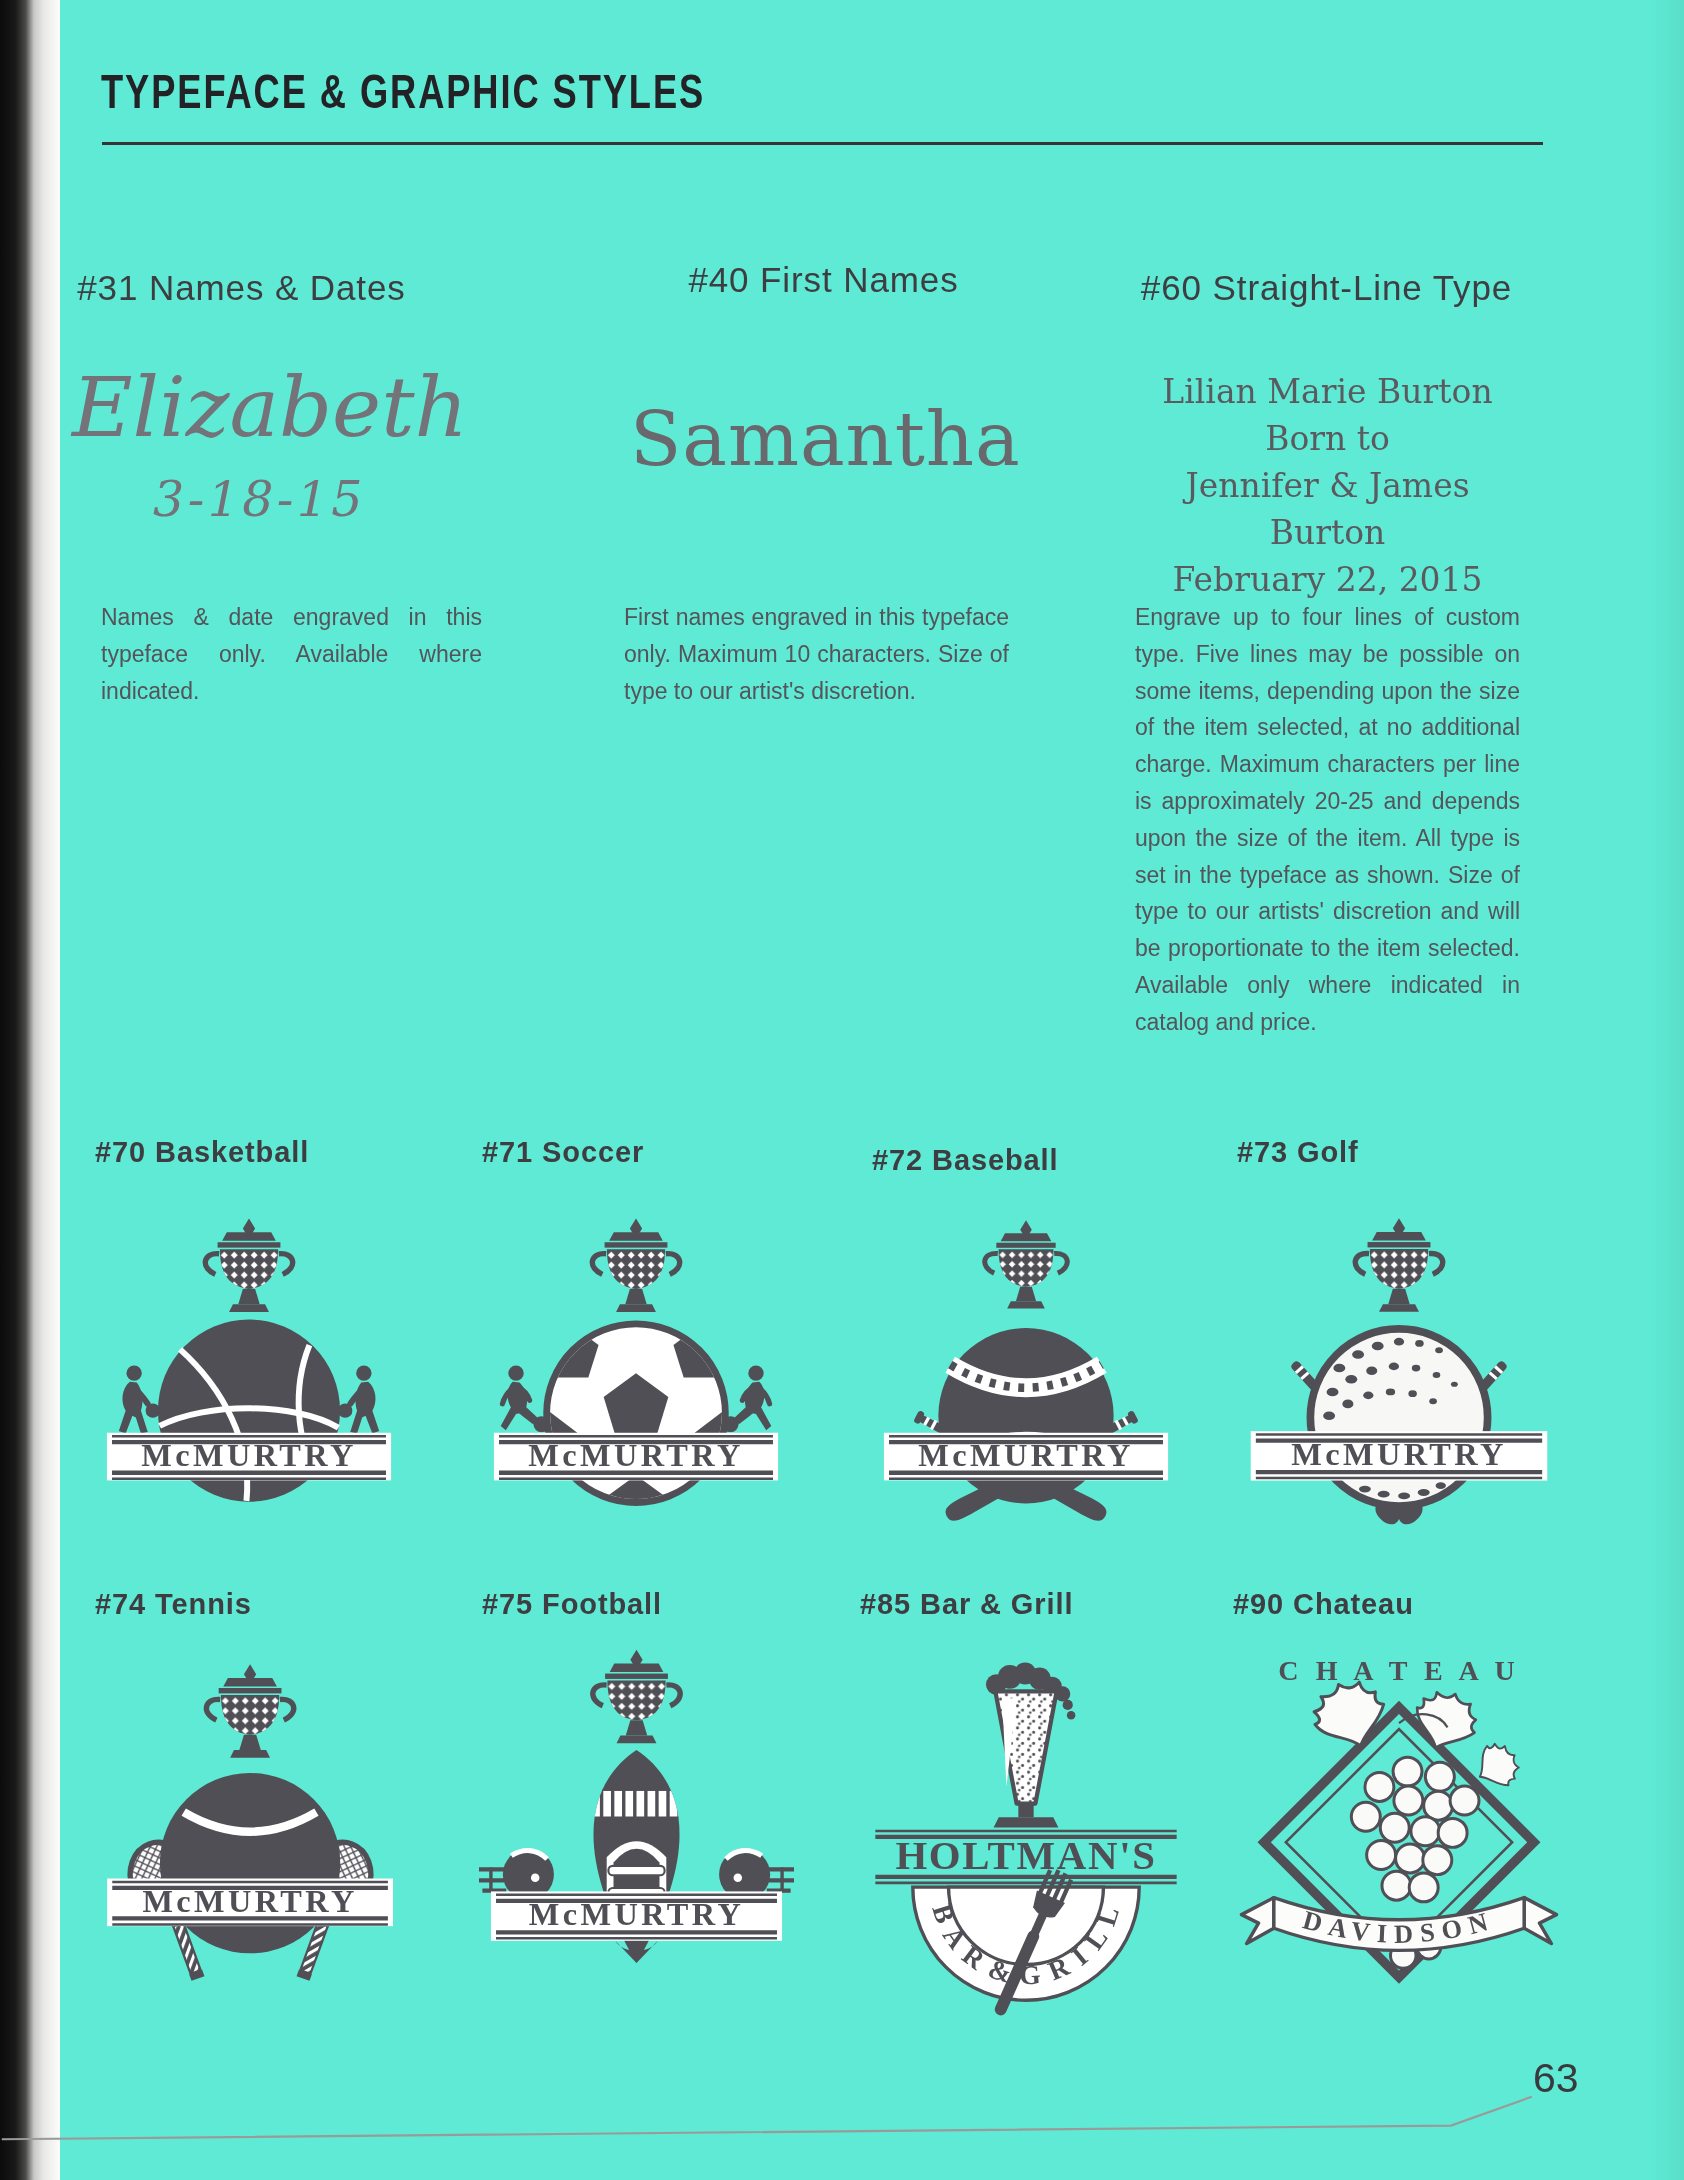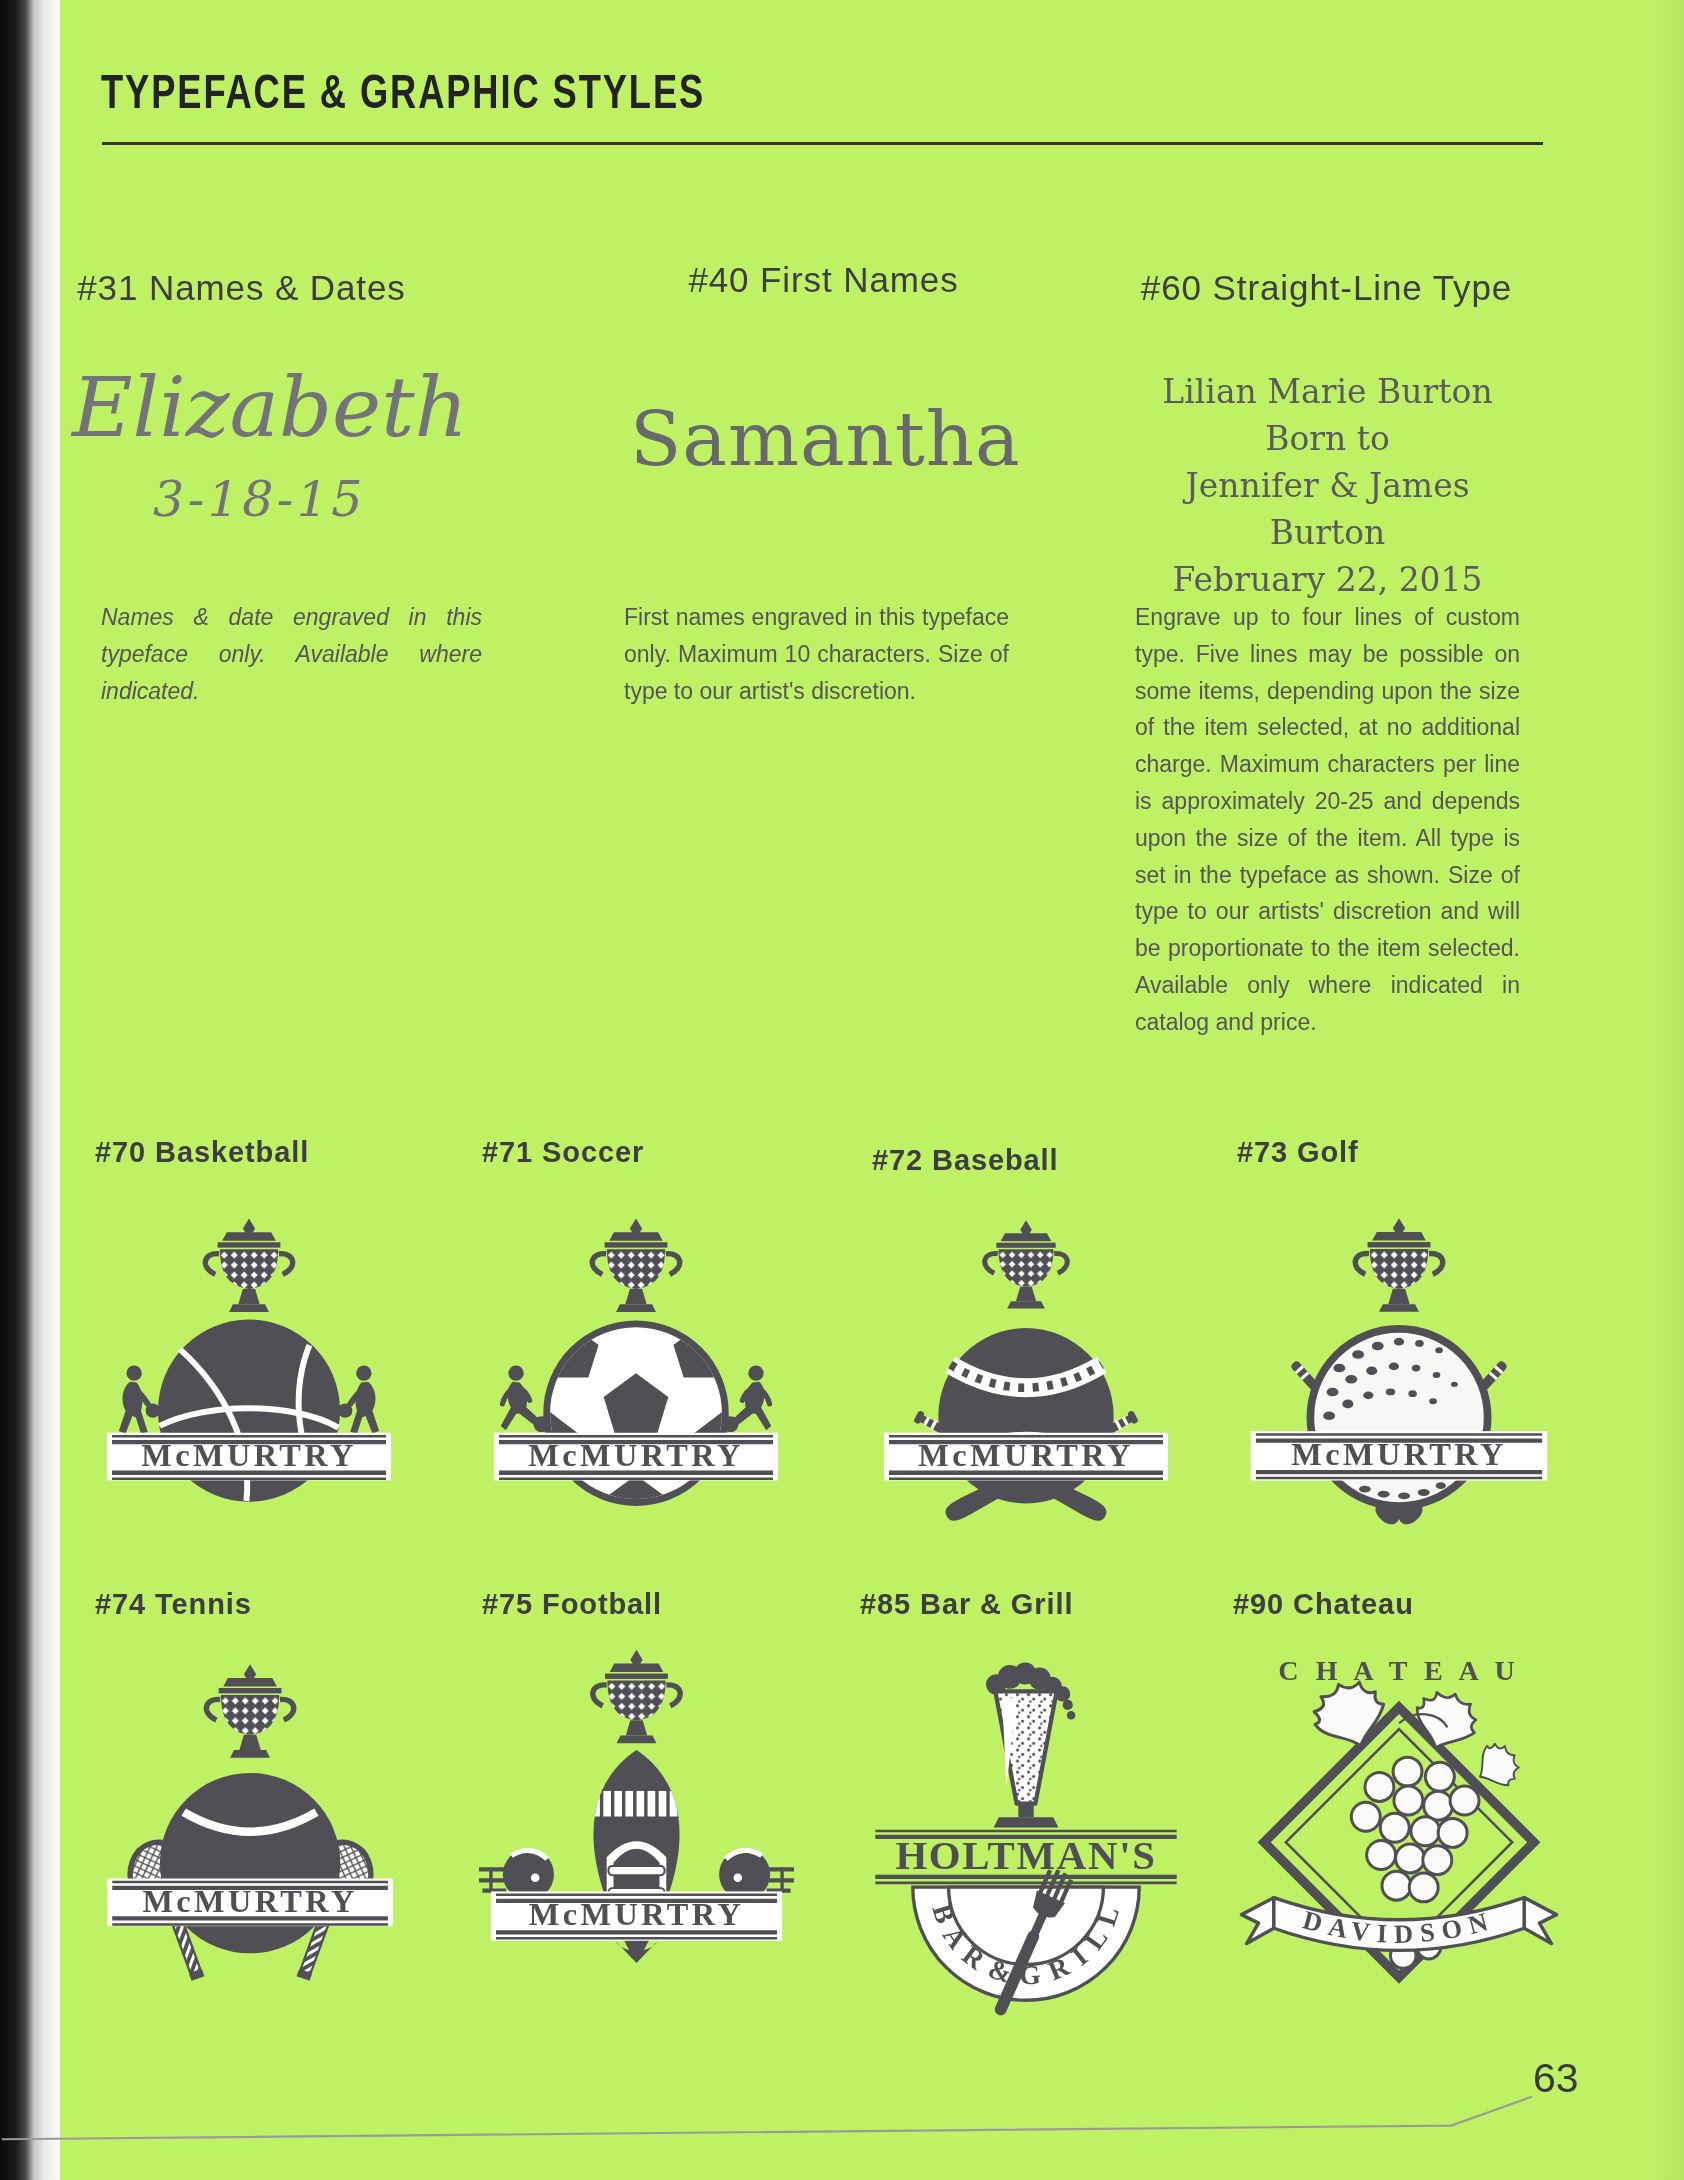--- a/index.html
+++ b/index.html
@@ -1,16 +1,16 @@
 <!DOCTYPE html>
 <html style="font-size:13.6px"><head>
 <meta charset="utf-8">
 <style>
   html,body{margin:0;padding:0;background:#888;}
-  #page{position:relative;width:1684px;height:2181px;background:#bef264;overflow:hidden;
+  #page{position:relative;width:1684px;height:2181px;background:#5eead4;overflow:hidden;
         font-family:"Liberation Sans",sans-serif;}
   
   .scan-left{position:absolute;left:0;top:0;bottom:0;width:60px;
     background:linear-gradient(90deg,#0b0b0b 0px,#191919 15.3px,#4a4a48 25.6px,#c8c8c6 34px,#e9e9e7 44px,#fdfdfc 60px);}
   .scan-right{position:absolute;right:0;top:0;bottom:0;width:34px;
     background:linear-gradient(90deg,rgba(0,0,0,0) 0,rgba(0,0,0,0.05) 100%);}
   
   .title{position:absolute;left:101px;top:63px;font-weight:bold;font-size:49px;color:#232327;
     letter-spacing:2.6px;transform:scaleX(0.74);transform-origin:left top;white-space:nowrap;}
   .title-rule{position:absolute;left:102px;top:142px;width:1441px;height:3.4px;background:#353538;}
@@ -119,21 +119,21 @@
         <circle cx="8" cy="4" r="5" fill="#ffffff"></circle>
         <path d="M-28,-6 H-58 M-28,7 H-58 M-26,19 H-54" stroke="#4f4f55" stroke-width="5"></path>
         <path d="M-44,-8 V21" stroke="#4f4f55" stroke-width="4"></path>
       </g>
     </defs>
   </svg>
 
   <div class="tf-label" style="left:54px;top:268px;width:375px;">#31 Names &amp; Dates</div>
   <div class="script-name" style="left:72px;top:366px;width:375px;">Elizabeth</div>
   <div class="script-date" style="left:72px;top:475px;width:375px;">3-18-15</div>
-  <div class="tf-desc" style="left:101px;top:599px;width:381px;font-style:italic;">Names &amp; date engraved in this typeface only.  Available where indicated.</div>
+  <div class="tf-desc" style="left:101px;top:599px;width:381px;">Names &amp; date engraved in this typeface only.  Available where indicated.</div>
 
   <div class="tf-label" style="left:636px;top:260px;width:375px;">#40 First Names</div>
   <div class="serif-name" style="left:630px;top:402px;width:388px;">Samantha</div>
   <div class="tf-desc" style="left:624px;top:599px;width:385px;">First names engraved in this typeface only.  Maximum 10 characters.  Size of type to our artist's discretion.</div>
 
   <div class="tf-label" style="left:1139px;top:268px;width:375px;">#60 Straight-Line Type</div>
   <div class="straight-sample" style="left:1123px;top:368px;width:409px;">
     <div>Lilian Marie Burton</div>
     <div>Born to</div>
     <div>Jennifer &amp; James Burton</div>

